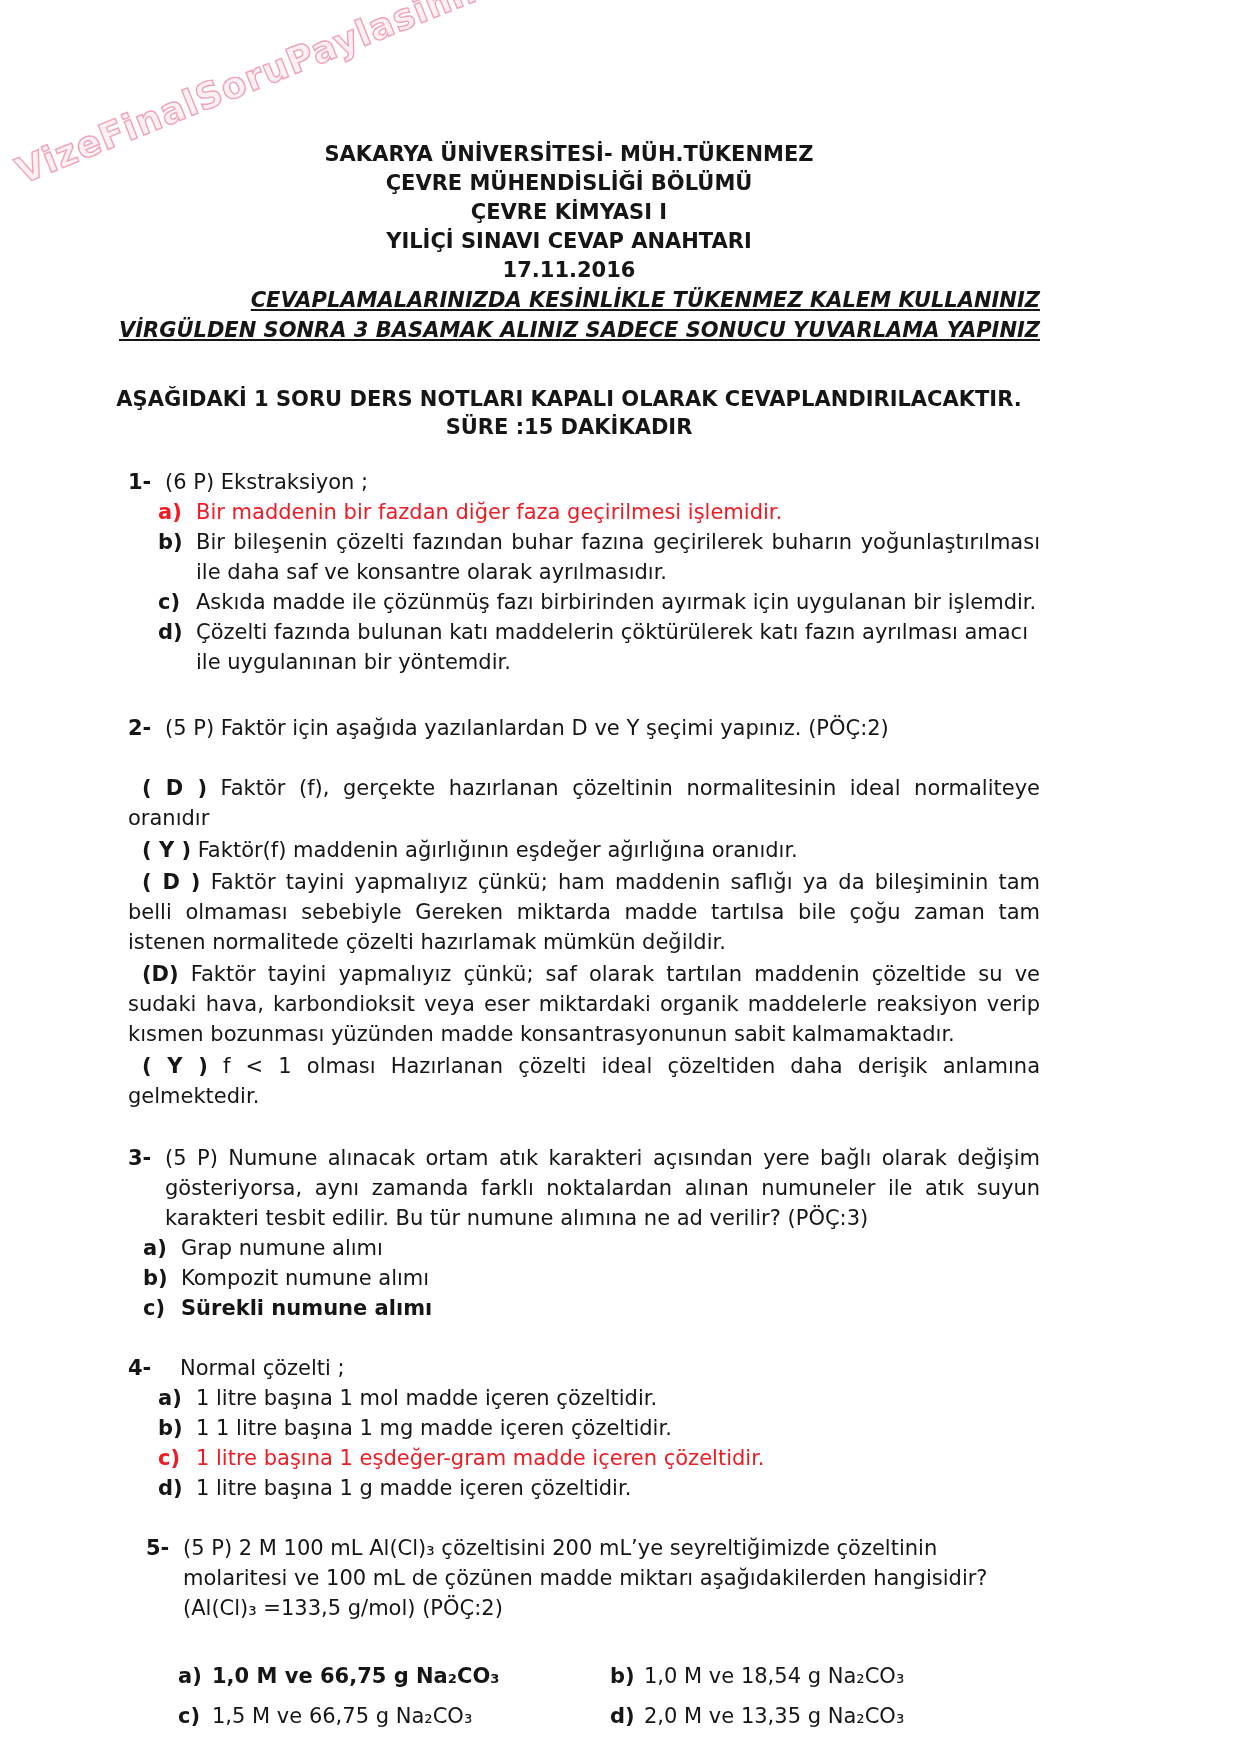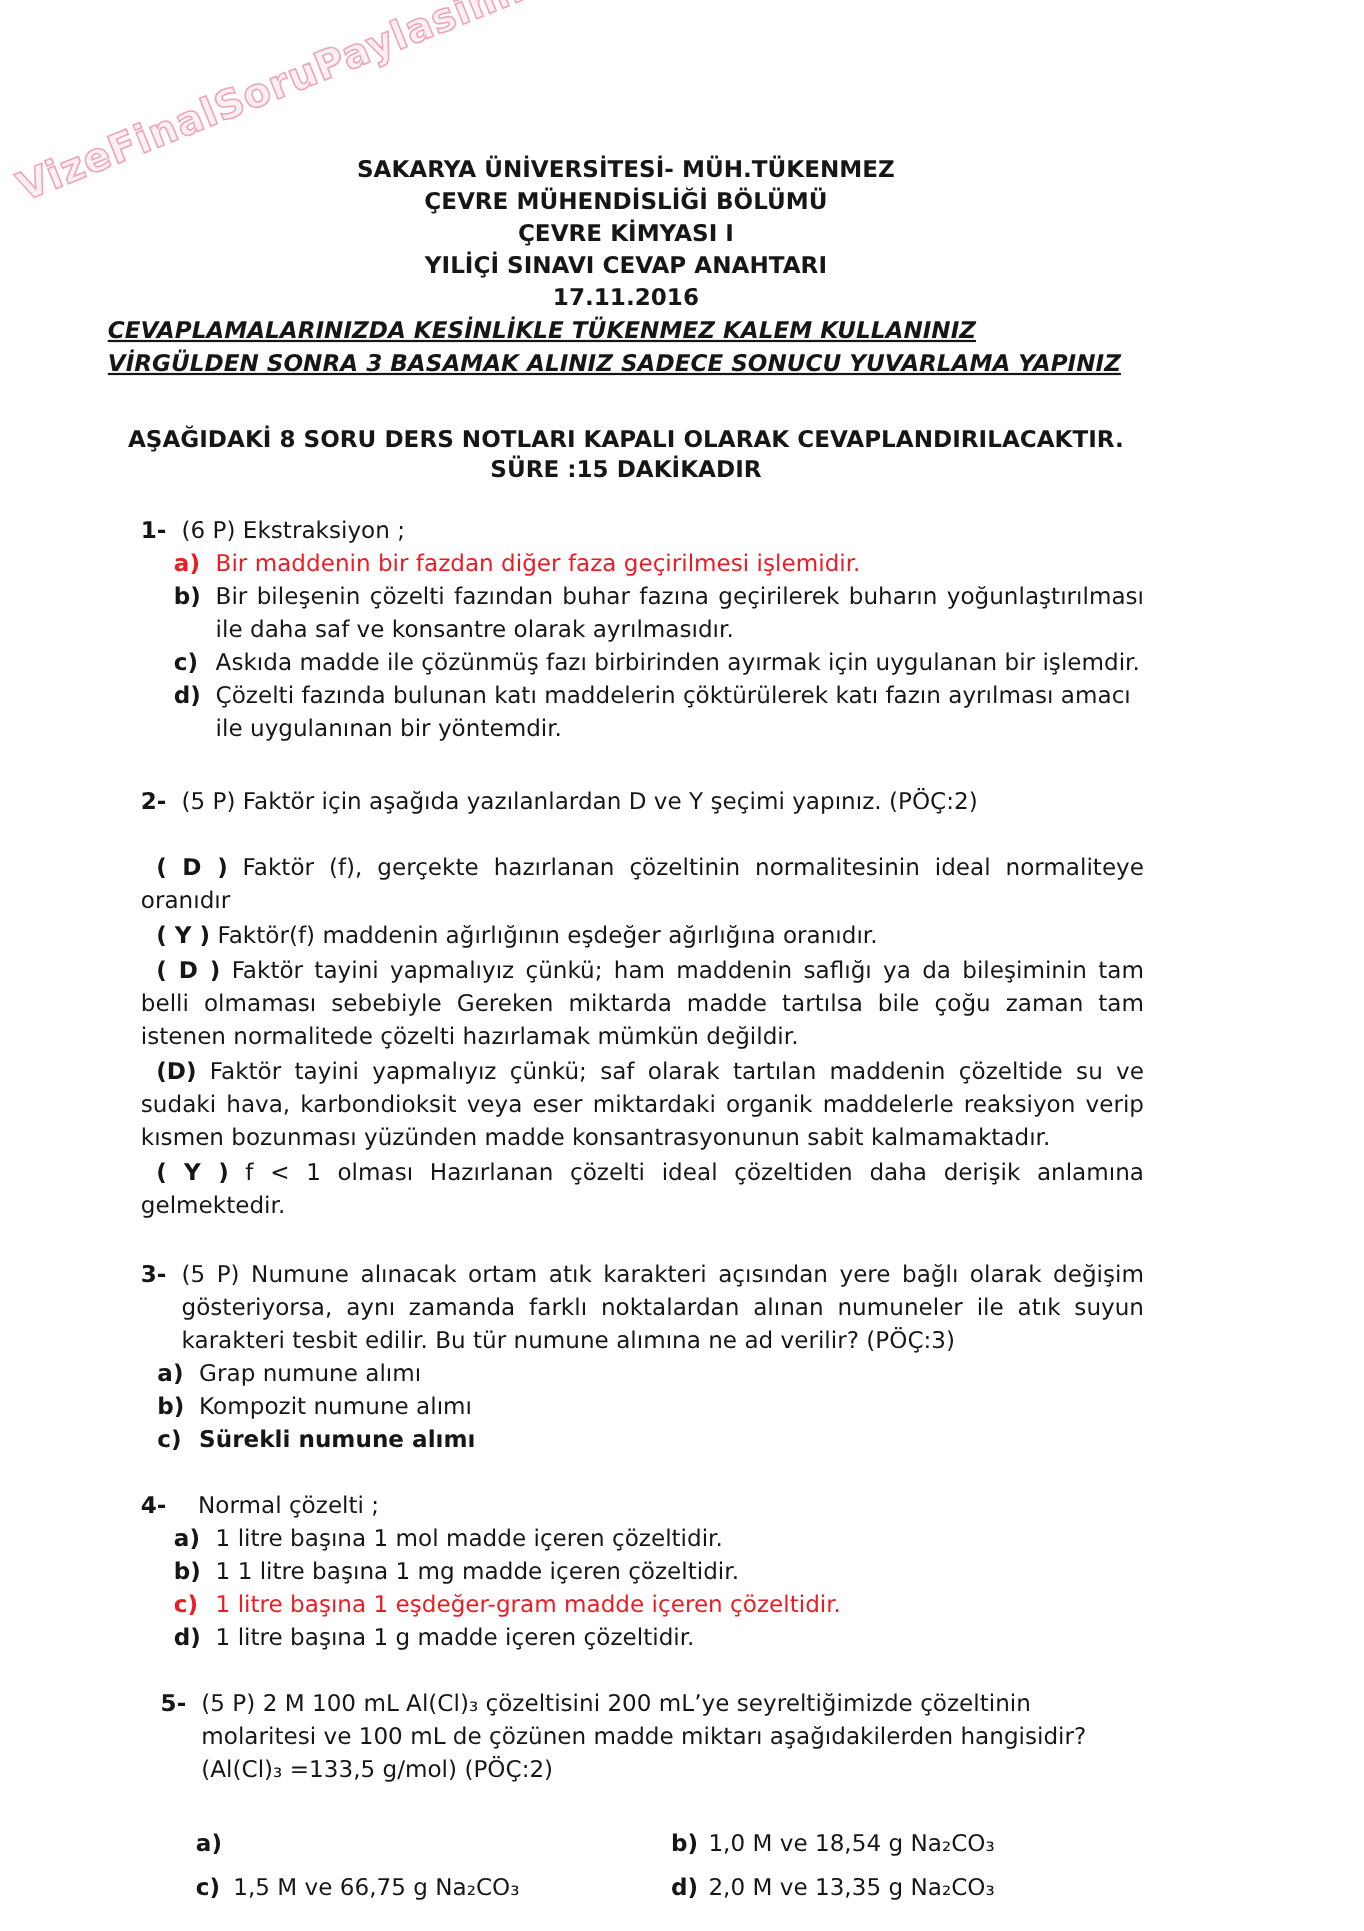--- a/index.html
+++ b/index.html
@@ -14,21 +14,21 @@
   .watermark {
     position: absolute; left: 18px; top: 158px;
     transform: rotate(-22deg); transform-origin: 0 50%;
     font-size: 36px; font-weight: bold; letter-spacing: 1px;
     color: #fdf0f3;
     -webkit-text-stroke: 1.4px #f0a3b6;
     white-space: nowrap; user-select: none;
   }
   .content { padding: 140px 200px 0 128px; }
   .hdr { text-align: center; font-weight: bold; line-height: 29px; margin-left: -30px; }
-  .warn { text-align: left; font-weight: bold; font-style: italic; line-height: 30px; margin-left: -30px; }
+  .warn { text-align: right; font-weight: bold; font-style: italic; line-height: 30px; margin-left: -30px; }
   .warn .u { text-decoration: underline; }
   .instr { text-align: center; font-weight: bold; line-height: 28px; margin-top: 40px; margin-left: -30px; }
   .question { margin-top: 26px; }
   .q-head { display: flex; }
   .q-num { flex: none; width: 37px; font-weight: bold; }
   .q-stem { flex: 1; }
   .just { text-align: justify; }
   .opt { display: flex; padding-left: 30px; }
   .opt .letter { flex: none; width: 38px; font-weight: bold; }
   .opt .text { flex: 1; }
@@ -61,21 +61,21 @@
     <div>YILİÇİ SINAVI CEVAP ANAHTARI</div>
     <div>17.11.2016</div>
   </div>
 
   <div class="warn">
     <div><span class="u">CEVAPLAMALARINIZDA KESİNLİKLE TÜKENMEZ KALEM KULLANINIZ</span></div>
     <div><span class="u">VİRGÜLDEN SONRA 3 BASAMAK ALINIZ SADECE SONUCU YUVARLAMA YAPINIZ</span></div>
   </div>
 
   <div class="instr">
-    <div>AŞAĞIDAKİ 8 SORU DERS NOTLARI KAPALI OLARAK CEVAPLANDIRILACAKTIR.</div>
+    <div>AŞAĞIDAKİ 1 SORU DERS NOTLARI KAPALI OLARAK CEVAPLANDIRILACAKTIR.</div>
     <div>SÜRE :15 DAKİKADIR</div>
   </div>
 
   <div class="question">
     <div class="q-head">
       <span class="q-num">1-</span>
       <span class="q-stem">(6 P)  Ekstraksiyon ;</span>
     </div>
     <div class="opt red">
       <span class="letter">a)</span>
@@ -167,20 +167,21 @@
   </div>
 
   <div class="question q5" style="margin-top:30px">
     <div class="q-head">
       <span class="q-num">5-</span>
       <span class="q-stem">(5 P) 2 M 100 mL Al(Cl)₃ çözeltisini 200 mL’ye seyreltiğimizde çözeltinin molaritesi ve   100 mL de çözünen madde miktarı aşağıdakilerden hangisidir? (Al(Cl)₃ =133,5 g/mol) (PÖÇ:2)</span>
     </div>
     <div class="q5-grid">
       <div class="q5-cell bold">
         <span class="letter">a)</span>
+        <span class="text">1,0 M ve 66,75 g Na₂CO₃</span>
       </div>
       <div class="q5-cell">
         <span class="letter">b)</span>
         <span class="text">1,0 M ve 18,54 g Na₂CO₃</span>
       </div>
       <div class="q5-cell">
         <span class="letter">c)</span>
         <span class="text">1,5 M ve 66,75 g Na₂CO₃</span>
       </div>
       <div class="q5-cell">

